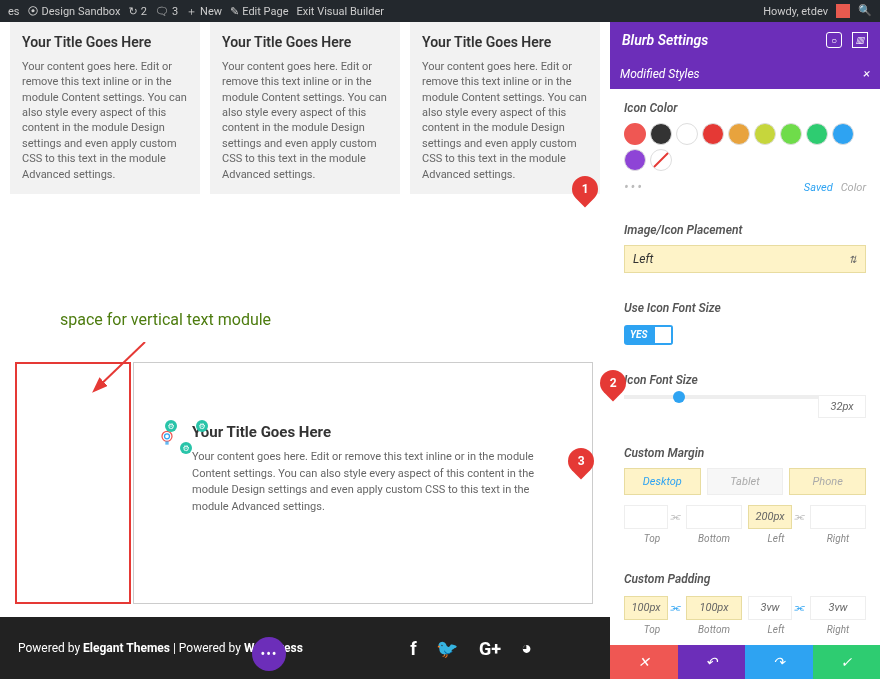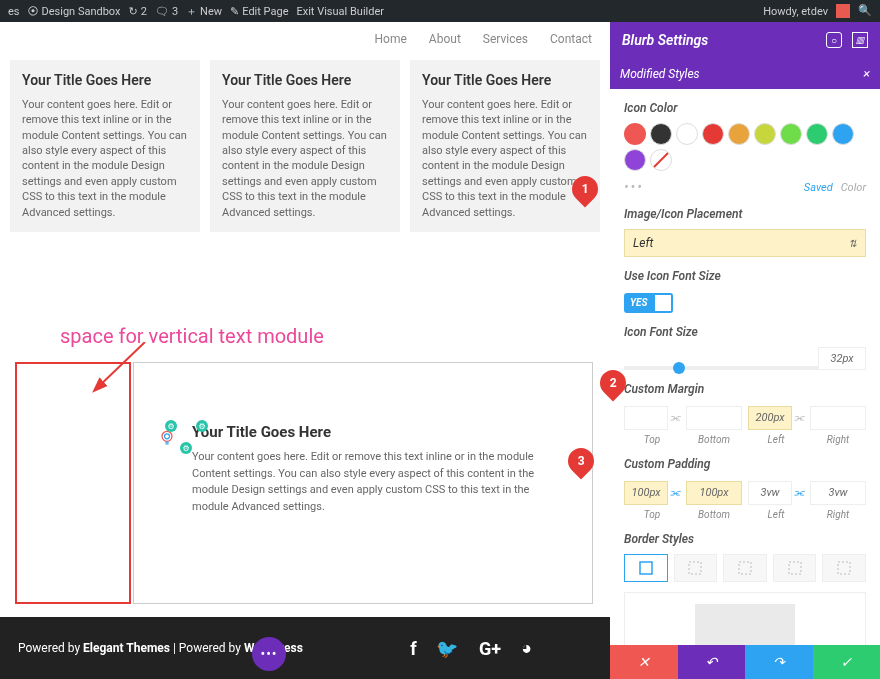--- a/index.html
+++ b/index.html
@@ -15,21 +15,21 @@
 
 
 .main-wrap { display: flex; height: calc(100% - 22px); }
 .content-area { width: 610px; position: relative; background: #fff; }
 .nav { display: flex; justify-content: flex-end; gap: 22px; padding: 10px 18px 14px; font-size: 12px; color: #888; }
 .blurbs { display: flex; gap: 10px; padding: 0 10px; }
 .blurb-card { flex: 1; background: #f2f2f2; padding: 12px; }
 .blurb-card h3 { font-size: 14px; font-weight: 600; color: #333; margin-bottom: 8px; line-height: 1.2; }
 .blurb-card p { font-size: 11px; color: #666; line-height: 1.4; }
 
-.annotation { position: absolute; color: #ec4899; font-size: 20px; margin-top: 14px; }
+.annotation { position: absolute; color: #4d7c0f; font-size: 16px; }
 .annotation-text { left: 60px; top: 288px; }
 .red-box-outer { position:absolute; left:15px; top:340px; width:116px; height:242px; border:2px solid #e53935; }
 .arrow { position:absolute; left:80px; top:320px; }
 .arrow svg { display:block; }
 
 .blurb-large-wrap { position:absolute; left:133px; top:340px; width:460px; height:242px; border:1px solid #ccc; padding:60px 28px; }
 .blurb-large { position:relative; }
 .blurb-large .ticon { position:absolute; left:-5px; top:5px; width:20px; height:20px; }
 .blurb-large h3 { font-size:15px; color:#333; margin-bottom:8px; padding-left:30px; }
 .blurb-large p { font-size:11px; color:#666; line-height:1.5; padding-left:30px; }
@@ -51,38 +51,38 @@
 .panel-header .hicons { display:flex; gap:10px; }
 .panel-header .hicons span { width:16px; height:16px; border:1.5px solid #fff; display:inline-flex; align-items:center; justify-content:center; font-size:9px; }
 .panel-header .hicons .circ { border-radius:3px; position:relative;}
 .panel-header .hicons .circ::after{content:"○"; position:absolute; font-size:10px;}
 .panel-tabs { background:#8e44d6; display:flex; font-size:12px; }
 .panel-tabs .tab { flex:1; padding:8px 10px; color:#d8b8f5; cursor:pointer; display:flex; align-items:center; justify-content:space-between;}
 .panel-tabs .tab.active { background:#6c2eb9; color:#fff; }
 .panel-tabs .tab .x { font-size:13px; }
 
 .panel-body { padding:12px 14px; overflow-y:auto; flex:1; }
-.setting-label { font-size:12px; color:#555; font-weight:600; margin-top:12px; margin-bottom:8px; }
+.setting-label { font-size:12px; color:#555; font-weight:600; margin-top:28px; margin-bottom:8px; }
 .setting-label:first-child { margin-top:0; }
 .swatches { display:flex; gap:4px; align-items:center; flex-wrap:wrap; margin-bottom:4px;}
 .swatch { width:22px; height:22px; border-radius:50%; border:1px solid #ddd;}
 .swatch.selected { border:2px solid #ef5753; padding:2px; background-clip:content-box;}
 .swatches .recent-row { display:flex; justify-content:space-between; align-items:center; width:100%; margin-top:4px;}
 .recent-row .dots { color:#bbb; font-size:14px; letter-spacing:2px;}
 .recent-row .links { font-size:11px; }
 .recent-row .links .saved{ color:#2ea3f2; margin-right:8px;}
 .recent-row .links .recent{ color:#aaa;}
 
 .select-box { background:#fef3c8; border:1px solid #e8dca0; padding:6px 8px; font-size:12px; color:#333; display:flex; justify-content:space-between; align-items:center;}
 .select-box .chev { color:#666; font-size:10px;}
 .toggle-yes { display:inline-flex; align-items:center; background:#2ea3f2; color:#fff; font-size:10px; font-weight:700; border-radius:3px; overflow:hidden;}
 .toggle-yes .yes { padding:4px 6px;}
 .toggle-yes .knob { width:20px; height:20px; background:#fff; border:2px solid #2ea3f2;}
 
-.slider-row { display:flex; align-items:flex-end; }
+.slider-row { display:flex; align-items:flex-start; }
 .slider { flex:1; height:4px; background:#eee; position:relative;}
 .slider .thumb { width:12px; height:12px; background:#2ea3f2; border-radius:50%; position:absolute; top:-4px; left:25%;}
 .slider-val { border:1px solid #eee; padding:4px 8px; font-size:11px; color:#666; width:48px; text-align:center;}
 
 .device-tabs { display:flex; gap:6px;}
 .device-tab { flex:1; text-align:center; padding:6px 4px; font-size:11px; color:#aaa; background:#f7f7f7; border:1px solid #eee;}
 .device-tab.hl { color:#2ea3f2; background:#fef3c8; border-color:#e8dca0;}
 .device-tab.hl2 { background:#fef3c8; border-color:#e8dca0; }
 
 .spacing-grid { display:grid; grid-template-columns:repeat(4,1fr); gap:6px; margin-top:10px;}
@@ -131,26 +131,20 @@
   <span class="item">✎ <span>Edit Page</span></span>
   <span class="item">Exit Visual Builder</span>
   <span class="sep"></span>
   <span class="howdy">Howdy, etdev</span>
   <span class="avatar"></span>
   <span class="search">🔍</span>
 </div>
 
 <div class="main-wrap">
   <div class="content-area">
-    <div class="nav">
-      <span>Home</span>
-      <span>About</span>
-      <span>Services</span>
-      <span>Contact</span>
-    </div>
     <div class="blurbs">
       <div class="blurb-card">
         <h3>Your Title Goes Here</h3>
         <p>Your content goes here. Edit or remove this text inline or in the module Content settings. You can also style every aspect of this content in the module Design settings and even apply custom CSS to this text in the module Advanced settings.</p>
       </div>
       <div class="blurb-card">
         <h3>Your Title Goes Here</h3>
         <p>Your content goes here. Edit or remove this text inline or in the module Content settings. You can also style every aspect of this content in the module Design settings and even apply custom CSS to this text in the module Advanced settings.</p>
       </div>
       <div class="blurb-card">
@@ -256,20 +250,25 @@
 
       <div class="setting-label">Icon Font Size</div>
       <div class="slider-row">
         <div class="slider">
             <div class="thumb"></div>
           </div>
         <div class="slider-val">32px</div>
       </div>
 
       <div class="setting-label">Custom Margin</div>
+      <div class="device-tabs">
+        <div class="device-tab hl">Desktop</div>
+        <div class="device-tab">Tablet</div>
+        <div class="device-tab hl2">Phone</div>
+      </div>
       <div class="spacing-grid">
         <div class="sp-cell">
             <div class="sp-input-wrap">
               <div class="sp-input"></div>
               <span class="link-icon off">⫘</span>
             </div>
             <div class="sp-label">Top</div>
           </div>
         <div class="sp-cell">
             <div class="sp-input"></div>

